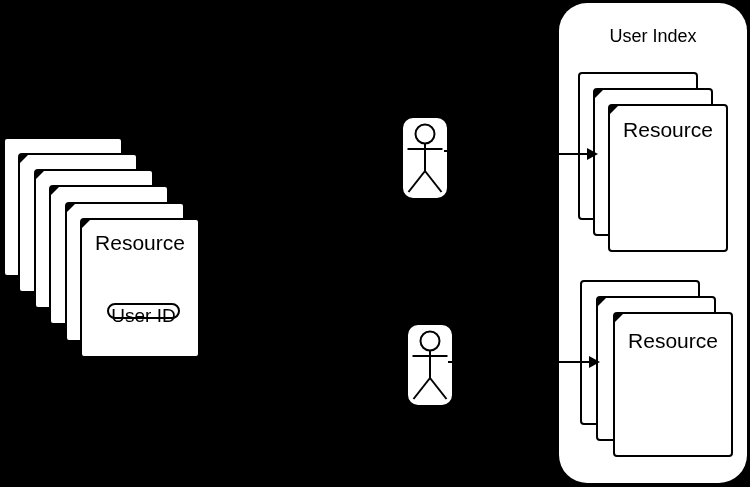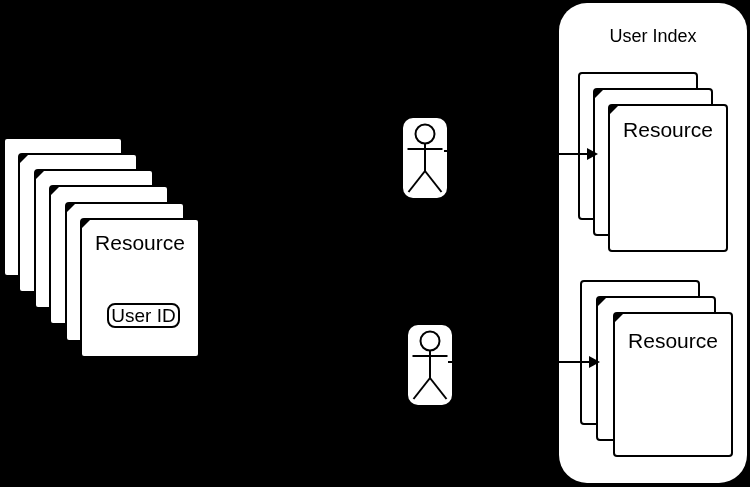--- a/index.html
+++ b/index.html
@@ -15,21 +15,21 @@
   }
   .corner-mark{
     position:absolute;left:0;top:0;width:8px;height:8px;background:#000000;
     clip-path:polygon(0 0,100% 0,0 100%);
   }
   .resource-label{
     display:block;text-align:center;font-size:21px;line-height:24px;
     margin-top:11px;white-space:nowrap;
   }
   .userid-badge{
-    position:absolute;left:25px;top:83px;width:73px;height:25px;box-sizing:border-box;
+    position:absolute;left:25px;top:83px;width:73px;height:16px;box-sizing:border-box;
     border:2px solid #000000;border-radius:8px;background:#ffffff;
     font-size:19px;line-height:21px;text-align:center;white-space:nowrap;
   }
   .actor-box{
     position:absolute;width:44px;height:80px;background:#ffffff;border-radius:10px;
   }
   .actor-box svg{display:block;width:44px;height:80px;}
   .uindex{
     position:absolute;left:559px;top:3px;width:188px;height:480px;
     background:#ffffff;border-radius:28px;

